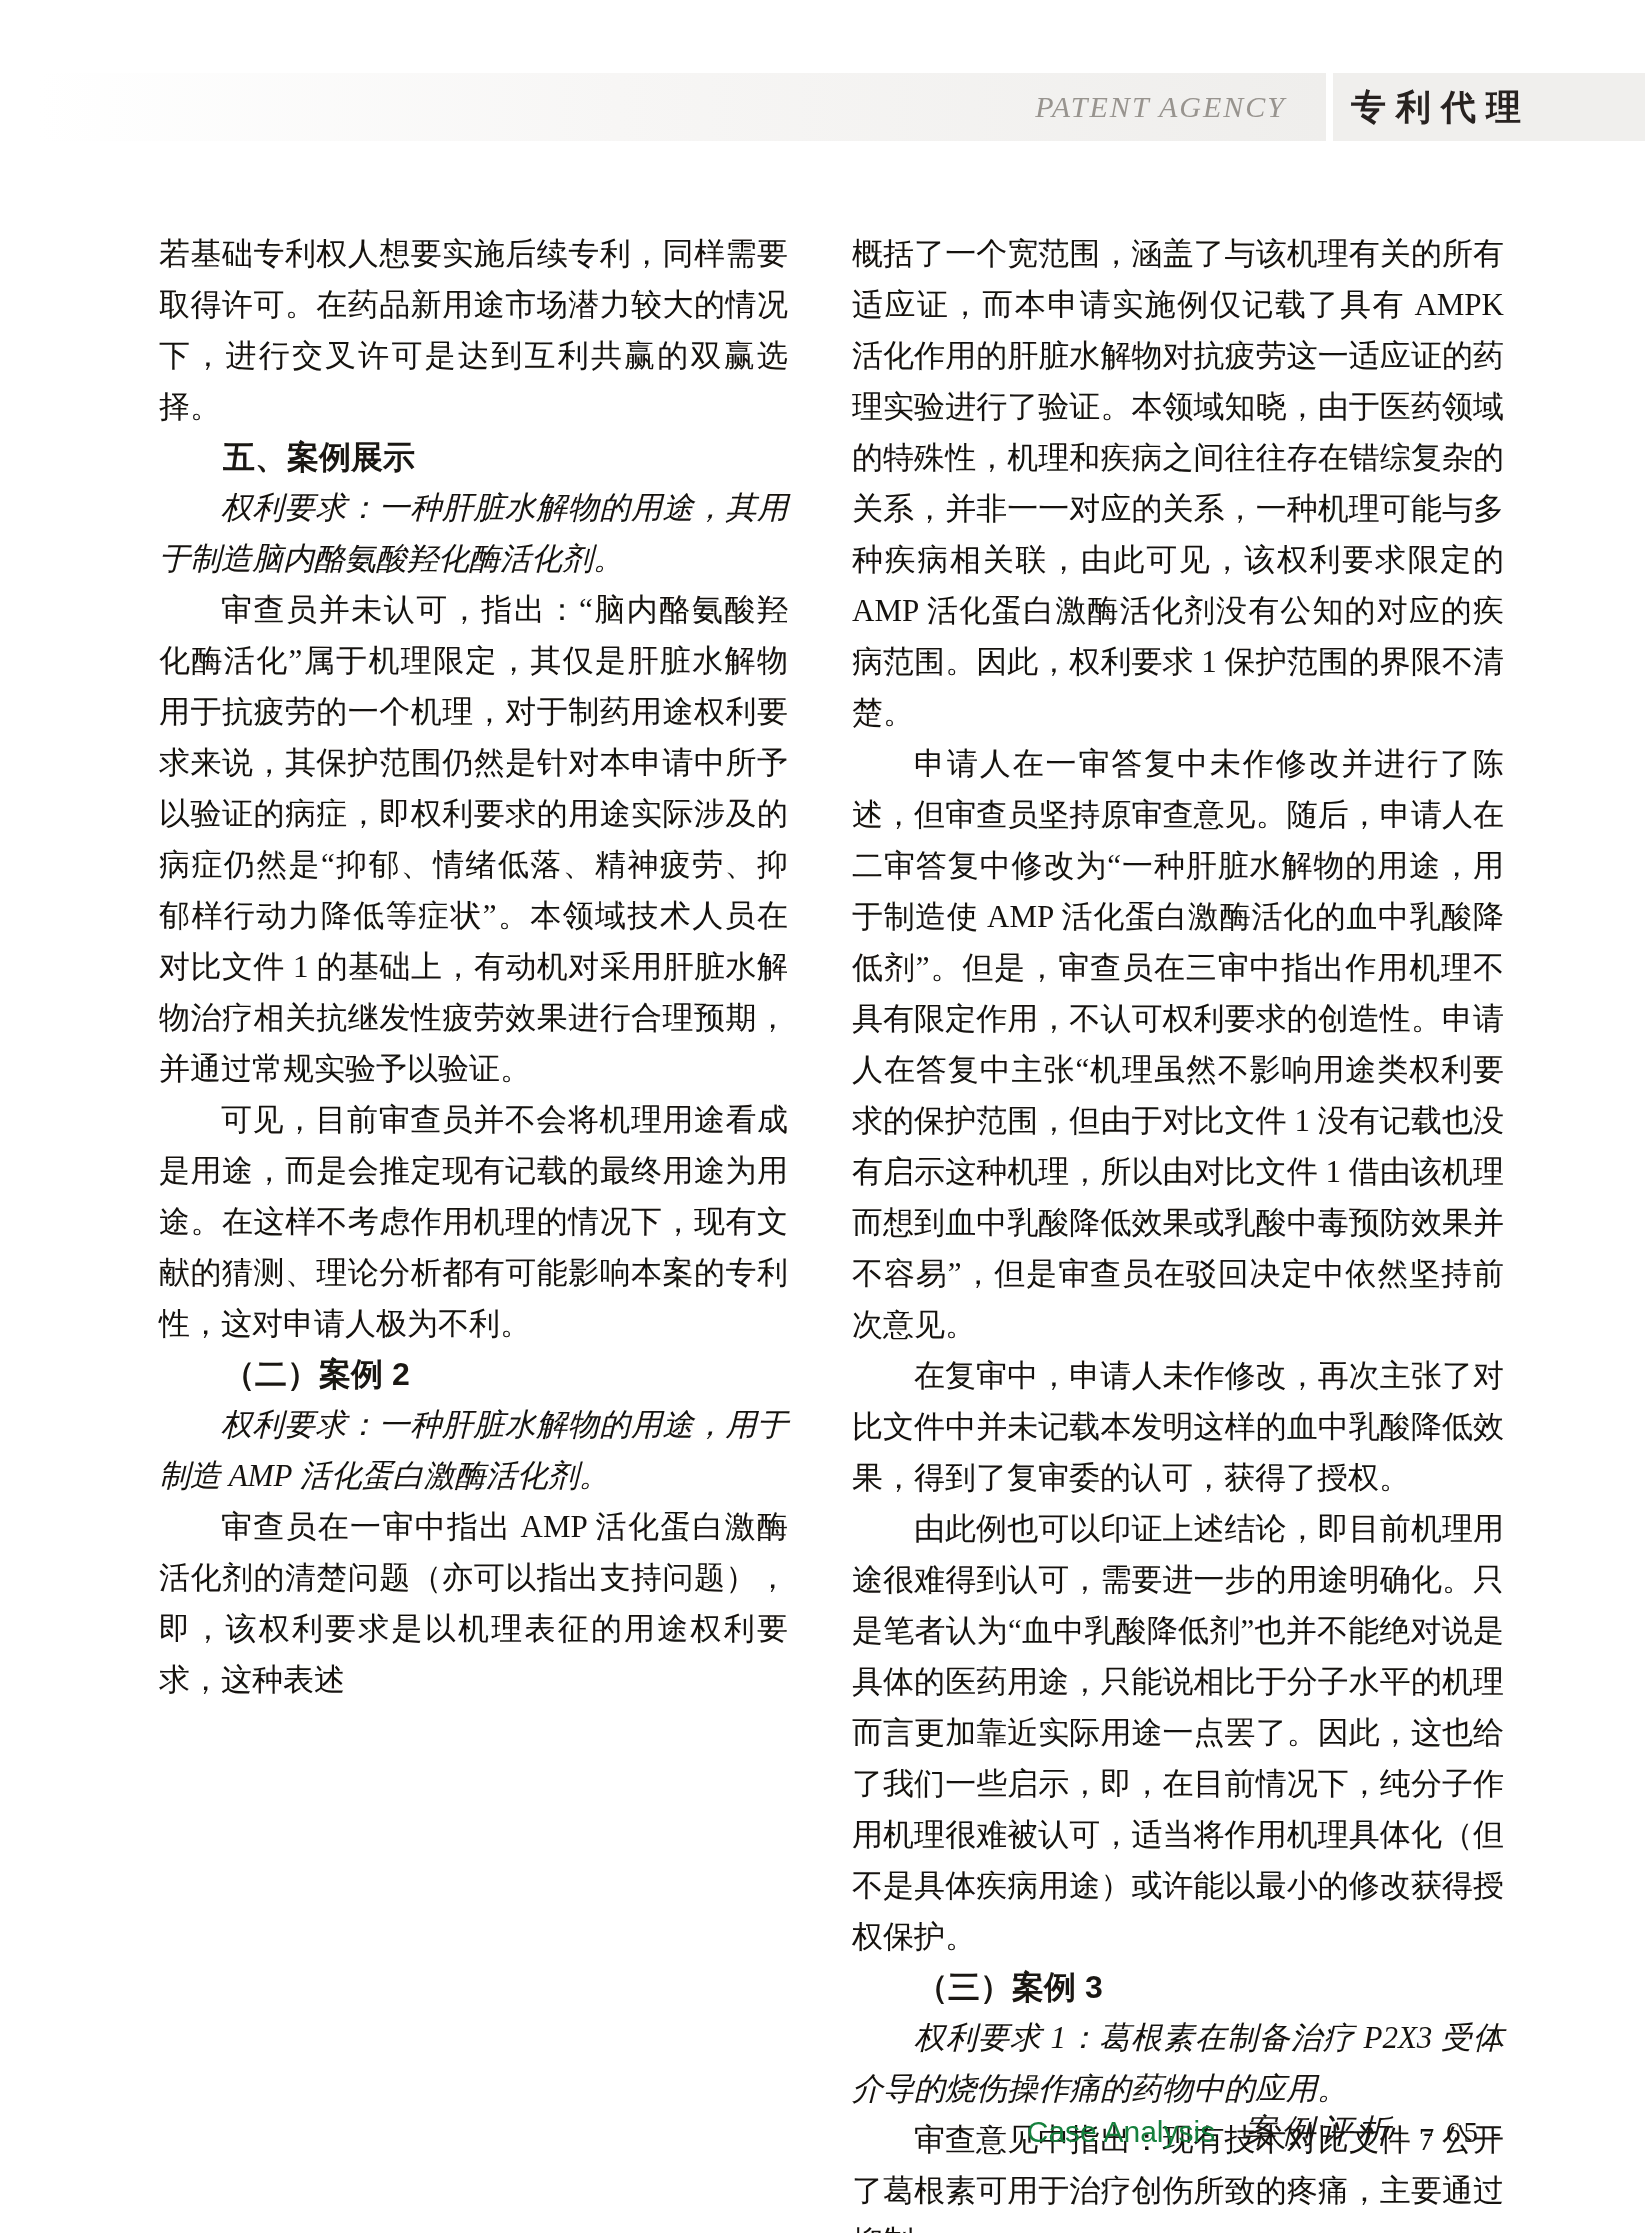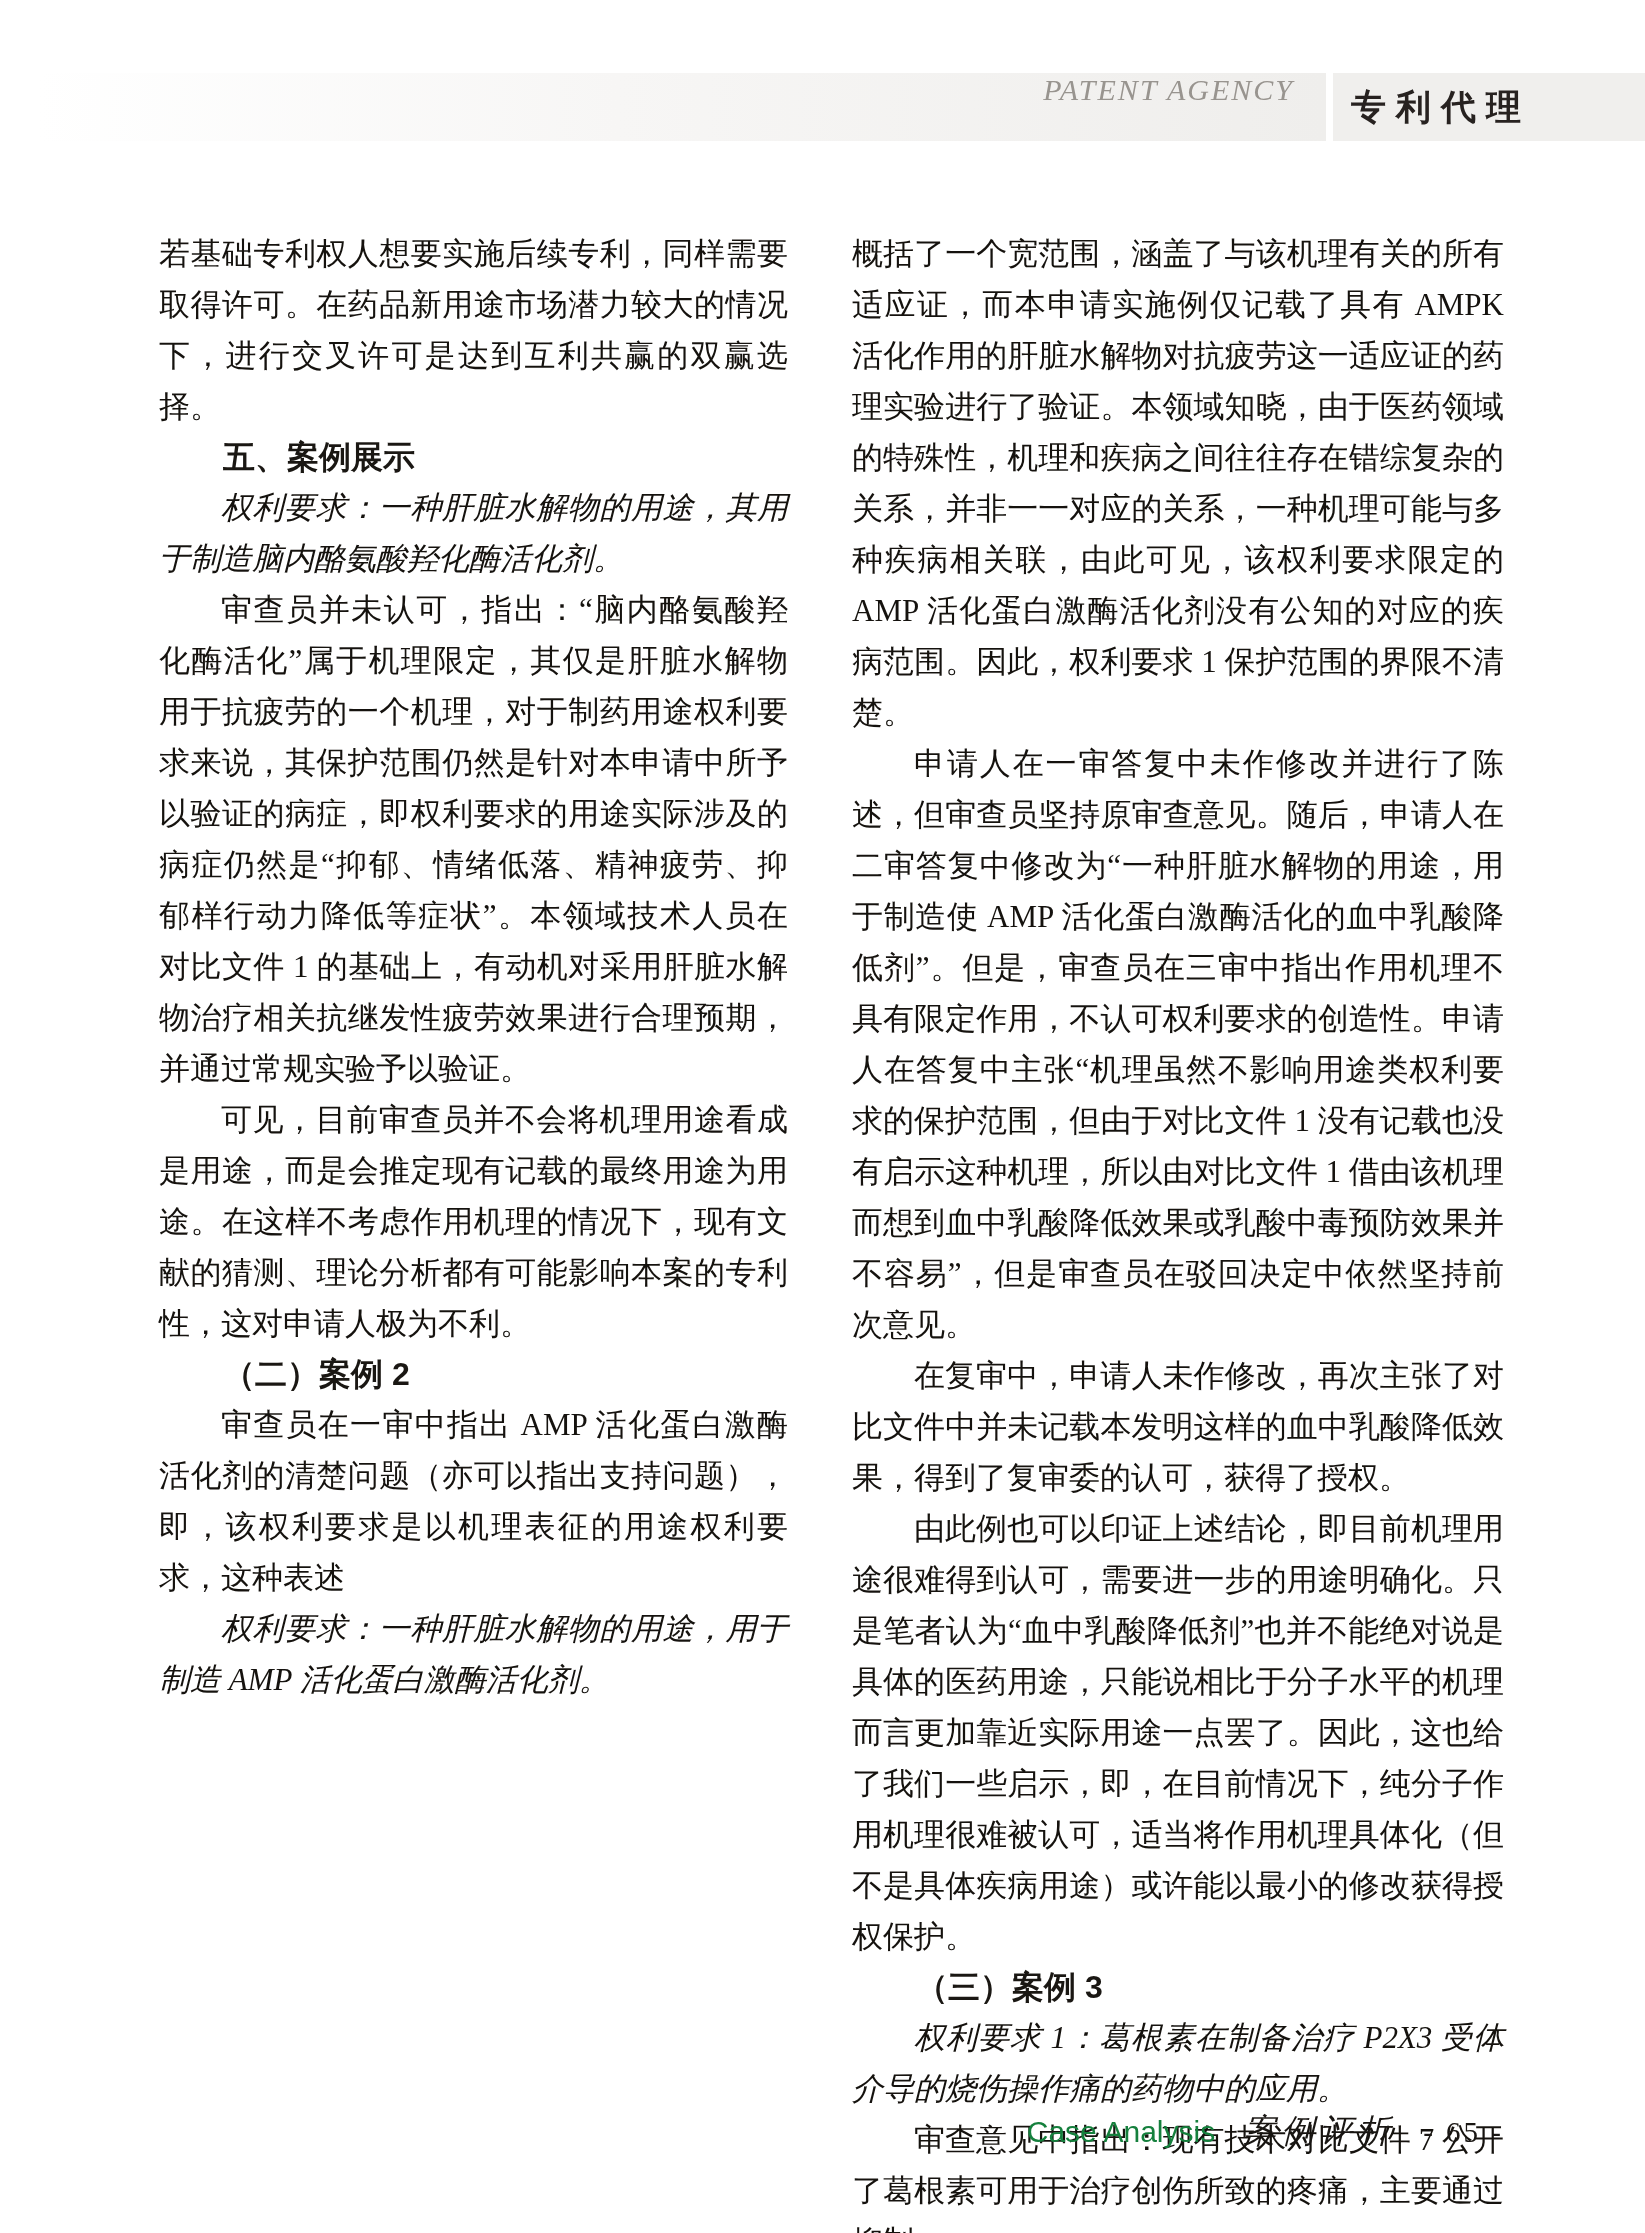--- a/index.html
+++ b/index.html
@@ -13,23 +13,23 @@
     font-family: "Liberation Serif", "DejaVu Serif", serif;
     color: #15120e;
   }
   
   .header-bar-left {
     position: absolute;
     left: 38px; top: 73px;
     width: 1288px; height: 68px;
     background: linear-gradient(90deg, #ffffff 0%, #f7f6f5 45%, #efeeec 100%);
     display: flex;
-    align-items: flex-start;
+    align-items: center;
     justify-content: flex-end;
-    padding-right: 32px;
+    padding-right: 40px;
   }
   .header-en {
     font-family: "Liberation Serif", "DejaVu Serif", serif;
     font-style: italic;
     font-size: 30px;
     color: #98948f;
     letter-spacing: 2px;
   }
   .header-bar-right {
     position: absolute;
@@ -113,22 +113,22 @@
     <span class="header-zh">专利代理</span>
   </div>
 
   <div class="col col-left">
     <p class="bp noindent">若基础专利权人想要实施后续专利，同样需要取得许可。在药品新用途市场潜力较大的情况下，进行交叉许可是达到互利共赢的双赢选择。</p>
     <p class="hd">五、案例展示</p>
     <p class="bp claim">权利要求：一种肝脏水解物的用途，其用于制造脑内酪氨酸羟化酶活化剂。</p>
     <p class="bp">审查员并未认可，指出：“脑内酪氨酸羟化酶活化”属于机理限定，其仅是肝脏水解物用于抗疲劳的一个机理，对于制药用途权利要求来说，其保护范围仍然是针对本申请中所予以验证的病症，即权利要求的用途实际涉及的病症仍然是“抑郁、情绪低落、精神疲劳、抑郁样行动力降低等症状”。本领域技术人员在对比文件 1 的基础上，有动机对采用肝脏水解物治疗相关抗继发性疲劳效果进行合理预期，并通过常规实验予以验证。</p>
     <p class="bp">可见，目前审查员并不会将机理用途看成是用途，而是会推定现有记载的最终用途为用途。在这样不考虑作用机理的情况下，现有文献的猜测、理论分析都有可能影响本案的专利性，这对申请人极为不利。</p>
     <p class="hd">（二）案例 2</p>
+    <p class="bp claim">权利要求：一种肝脏水解物的用途，用于制造 AMP 活化蛋白激酶活化剂。</p>
     <p class="bp">审查员在一审中指出 AMP 活化蛋白激酶活化剂的清楚问题（亦可以指出支持问题），即，该权利要求是以机理表征的用途权利要求，这种表述</p>
-    <p class="bp claim">权利要求：一种肝脏水解物的用途，用于制造 AMP 活化蛋白激酶活化剂。</p>
   </div>
 
   <div class="col col-right">
     <p class="bp noindent">概括了一个宽范围，涵盖了与该机理有关的所有适应证，而本申请实施例仅记载了具有 AMPK 活化作用的肝脏水解物对抗疲劳这一适应证的药理实验进行了验证。本领域知晓，由于医药领域的特殊性，机理和疾病之间往往存在错综复杂的关系，并非一一对应的关系，一种机理可能与多种疾病相关联，由此可见，该权利要求限定的 AMP 活化蛋白激酶活化剂没有公知的对应的疾病范围。因此，权利要求 1 保护范围的界限不清楚。</p>
     <p class="bp">申请人在一审答复中未作修改并进行了陈述，但审查员坚持原审查意见。随后，申请人在二审答复中修改为“一种肝脏水解物的用途，用于制造使 AMP 活化蛋白激酶活化的血中乳酸降低剂”。但是，审查员在三审中指出作用机理不具有限定作用，不认可权利要求的创造性。申请人在答复中主张“机理虽然不影响用途类权利要求的保护范围，但由于对比文件 1 没有记载也没有启示这种机理，所以由对比文件 1 借由该机理而想到血中乳酸降低效果或乳酸中毒预防效果并不容易”，但是审查员在驳回决定中依然坚持前次意见。</p>
     <p class="bp">在复审中，申请人未作修改，再次主张了对比文件中并未记载本发明这样的血中乳酸降低效果，得到了复审委的认可，获得了授权。</p>
     <p class="bp">由此例也可以印证上述结论，即目前机理用途很难得到认可，需要进一步的用途明确化。只是笔者认为“血中乳酸降低剂”也并不能绝对说是具体的医药用途，只能说相比于分子水平的机理而言更加靠近实际用途一点罢了。因此，这也给了我们一些启示，即，在目前情况下，纯分子作用机理很难被认可，适当将作用机理具体化（但不是具体疾病用途）或许能以最小的修改获得授权保护。</p>
     <p class="hd">（三）案例 3</p>
     <p class="bp claim">权利要求 1：葛根素在制备治疗 P2X3 受体介导的烧伤操作痛的药物中的应用。</p>
     <p class="bp">审查意见中指出：现有技术对比文件 7 公开了葛根素可用于治疗创伤所致的疼痛，主要通过抑制</p>

